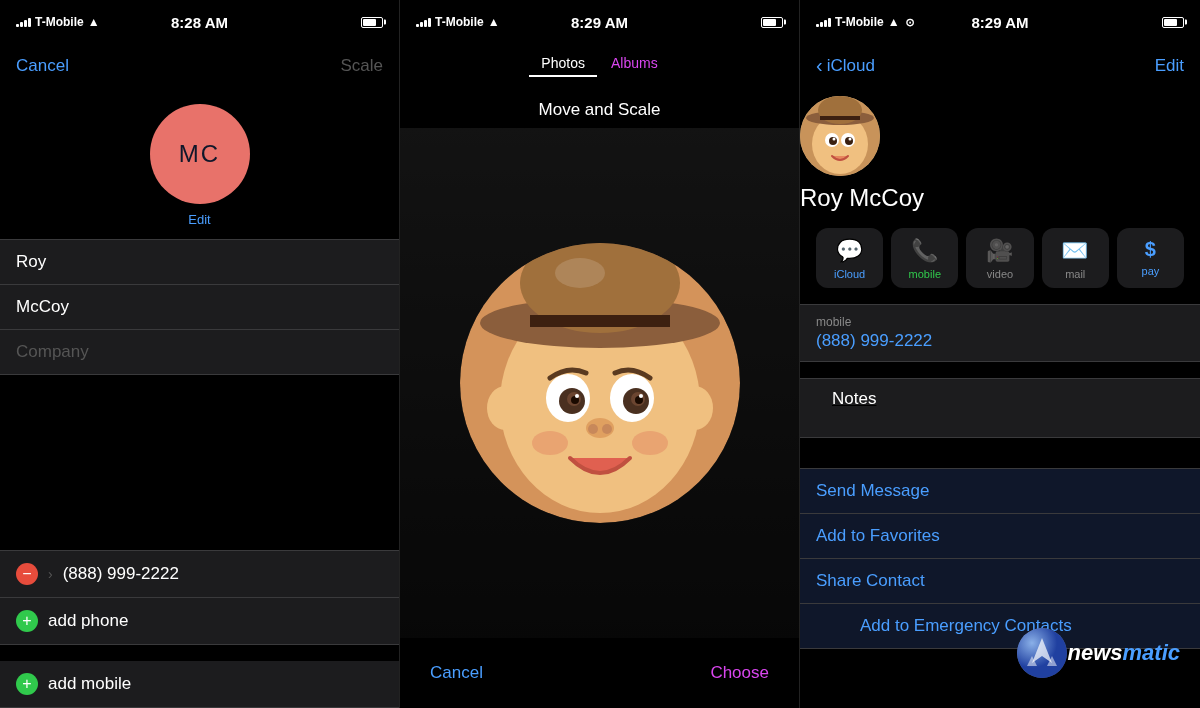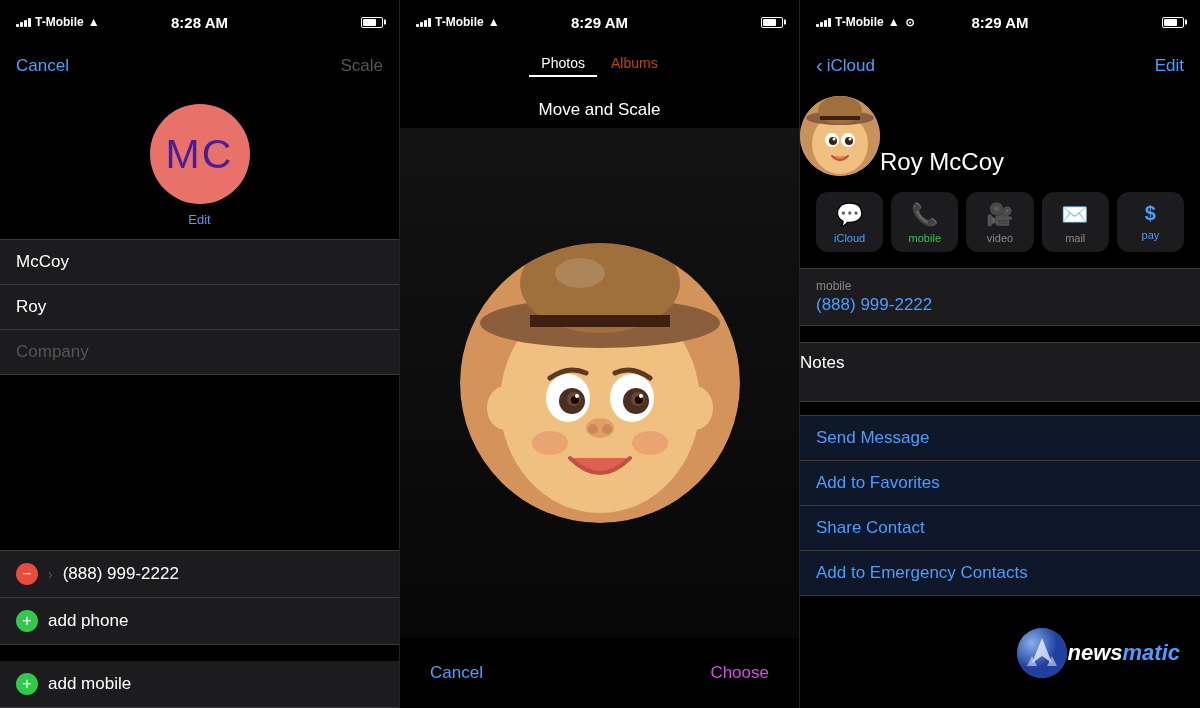--- a/index.html
+++ b/index.html
@@ -116,23 +116,23 @@
       flex-shrink: 0;
     }
     .avatar-circle {
       width: 100px;
       height: 100px;
       border-radius: 50%;
       background: #e8726a;
       display: flex;
       align-items: center;
       justify-content: center;
-      font-size: 41px;
+      font-size: 24px;
       font-weight: 400;
-      color: #4c1d95;
+      color: #0f172a;
       letter-spacing: 2px;
     }
     .avatar-edit-label {
       font-size: 13px;
       color: #4a9eff;
       margin-top: 8px;
     }
 
     .form-fields {
       flex: 1;
@@ -232,21 +232,21 @@
     .photo-strip {
       height: 40px;
       display: flex;
       align-items: center;
       justify-content: center;
       gap: 2px;
       flex-shrink: 0;
     }
     .photo-tab {
       font-size: 14px;
-      color: #c2410c;
+      color: #d946ef;
       padding: 4px 12px;
       border-bottom: 2px solid transparent;
     }
     .photo-tab.active {
       color: #fff;
       border-bottom-color: #fff;
     }
     .image-container {
       flex: 1;
       display: flex;
@@ -304,22 +304,22 @@
       color: #4a9eff;
       margin-top: -2px;
     }
     .detail-edit {
       font-size: 17px;
       color: #4a9eff;
     }
 
     .detail-header {
       display: flex;
-      flex-direction: row;
-      align-items: flex-end;
+      flex-direction: column;
+      align-items: flex-start;
       padding: 8px 0 16px;
       flex-shrink: 0;
     }
     .detail-avatar {
       width: 80px; height: 80px;
       border-radius: 50%;
       overflow: hidden;
       background: #c8a878;
     }
     .detail-name {
@@ -379,44 +379,46 @@
     }
     .detail-row-value {
       font-size: 17px;
       color: #4a9eff;
     }
 
     .notes-section {
       background: #1c1c1e;
       border-top: 0.5px solid #3a3a3c;
       border-bottom: 0.5px solid #3a3a3c;
-      padding: 10px 0;
-      margin-bottom: 13px;
+      padding: 10px 32px;
+      margin-bottom: 30px;
       min-height: 60px;
       flex-shrink: 0;
+      text-decoration: underline;
     }
     .notes-label {
       font-size: 17px;
       color: #fff;
     }
 
     .actions-section {
       background: #0f172a;
       border-top: 0.5px solid #3a3a3c;
       border-bottom: 0.5px solid #3a3a3c;
       flex-shrink: 0;
     }
     .action-list-row {
       padding: 12px 16px;
       border-bottom: 0.5px solid #3a3a3c;
       font-size: 17px;
       color: #4a9eff;
     }
     .action-list-row:last-child {
       border-bottom: none;
+      margin-left: 44px;
     }
 
     
     .watermark {
       position: absolute;
       bottom: 30px;
       right: 20px;
       display: flex;
       align-items: center;
       gap: 0;
@@ -469,24 +471,24 @@
 
   <div class="avatar-section">
     <div class="avatar-circle">
       <span>MC</span>
     </div>
     <span class="avatar-edit-label">Edit</span>
   </div>
 
   <div class="form-fields">
     <div class="field-row">
+      <input class="field-input" value="Roy" placeholder="First name" style="">
+    </div>
+    <div class="field-row">
       <input class="field-input" value="McCoy" placeholder="Last name" style="">
-    </div>
-    <div class="field-row">
-      <input class="field-input" value="Roy" placeholder="First name" style="">
     </div>
     <div class="field-row">
       <span class="field-placeholder">Company</span>
     </div>
   </div>
 
   <div class="phone-section">
     <div class="phone-row">
       <div class="minus-btn">−</div>
       <span class="chevron-right">›</span>

